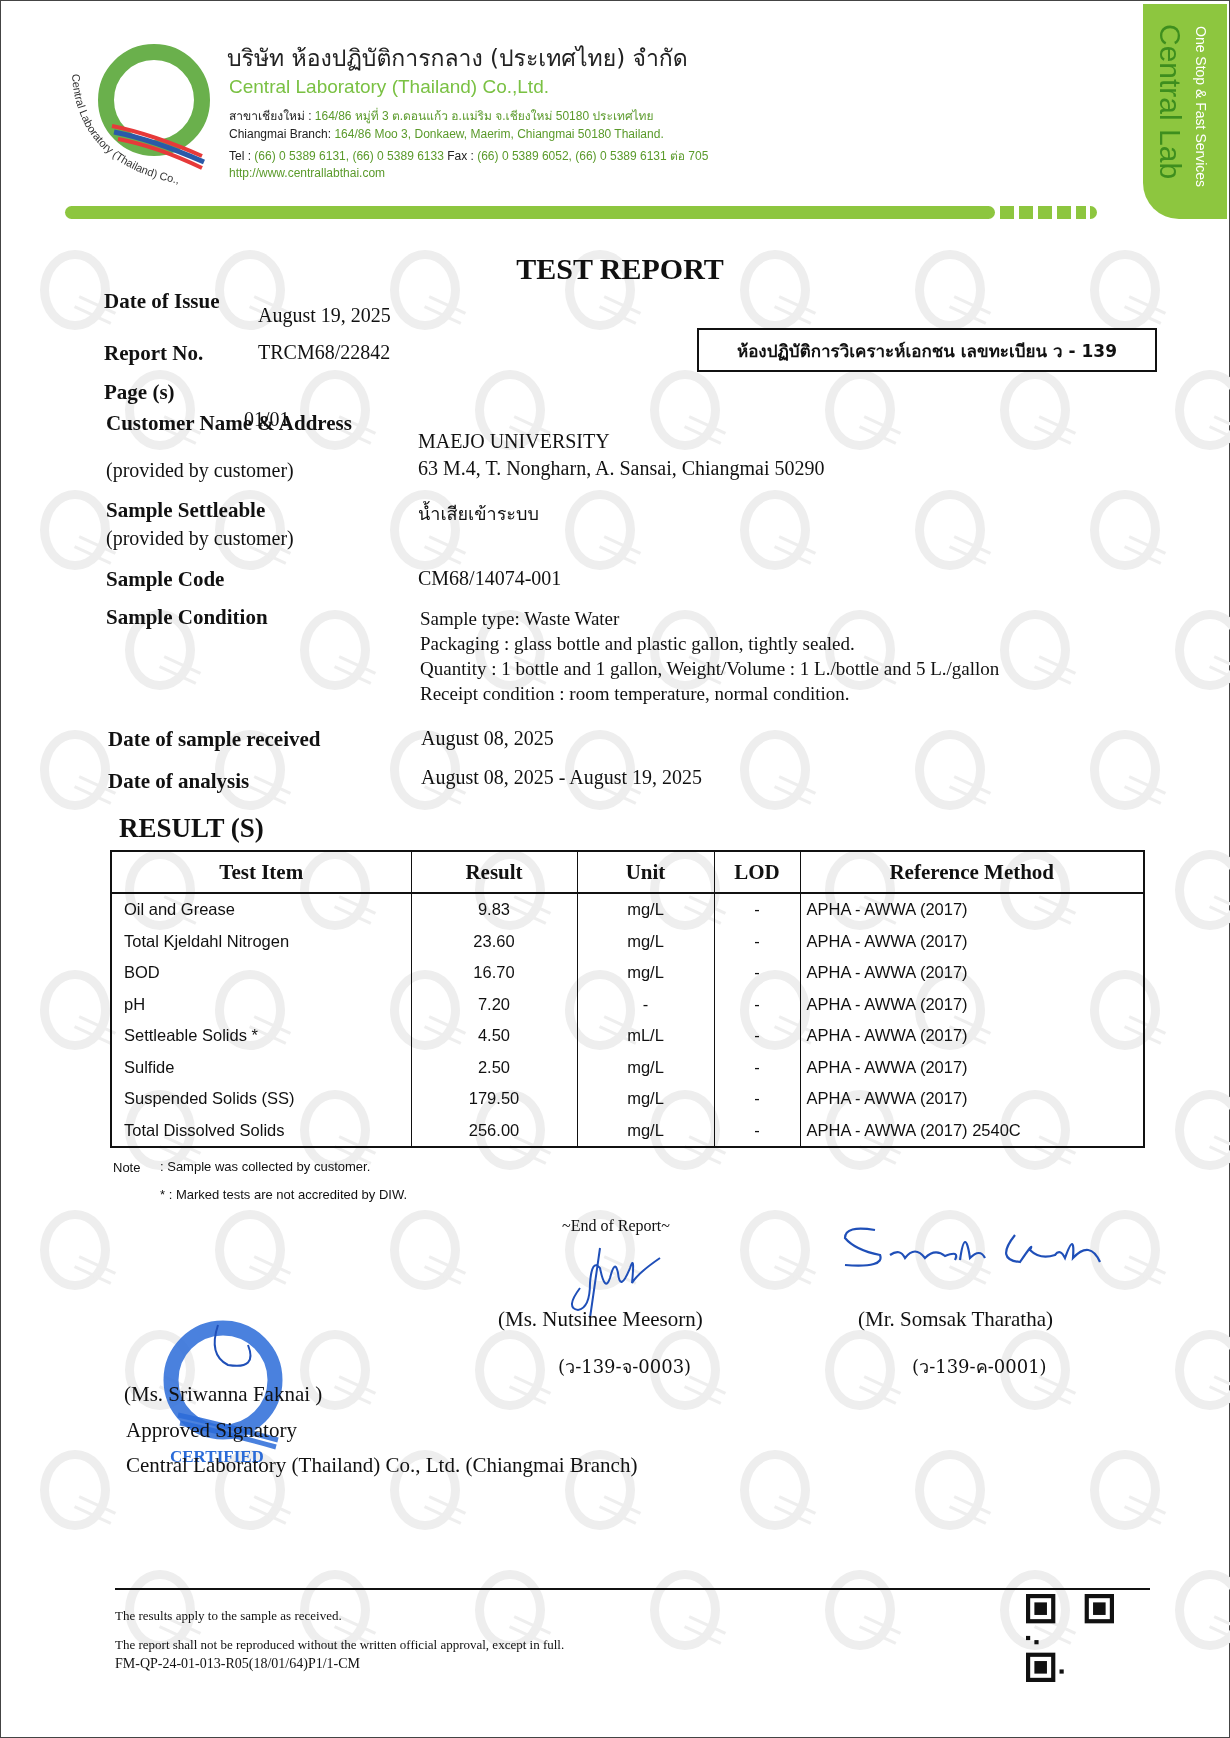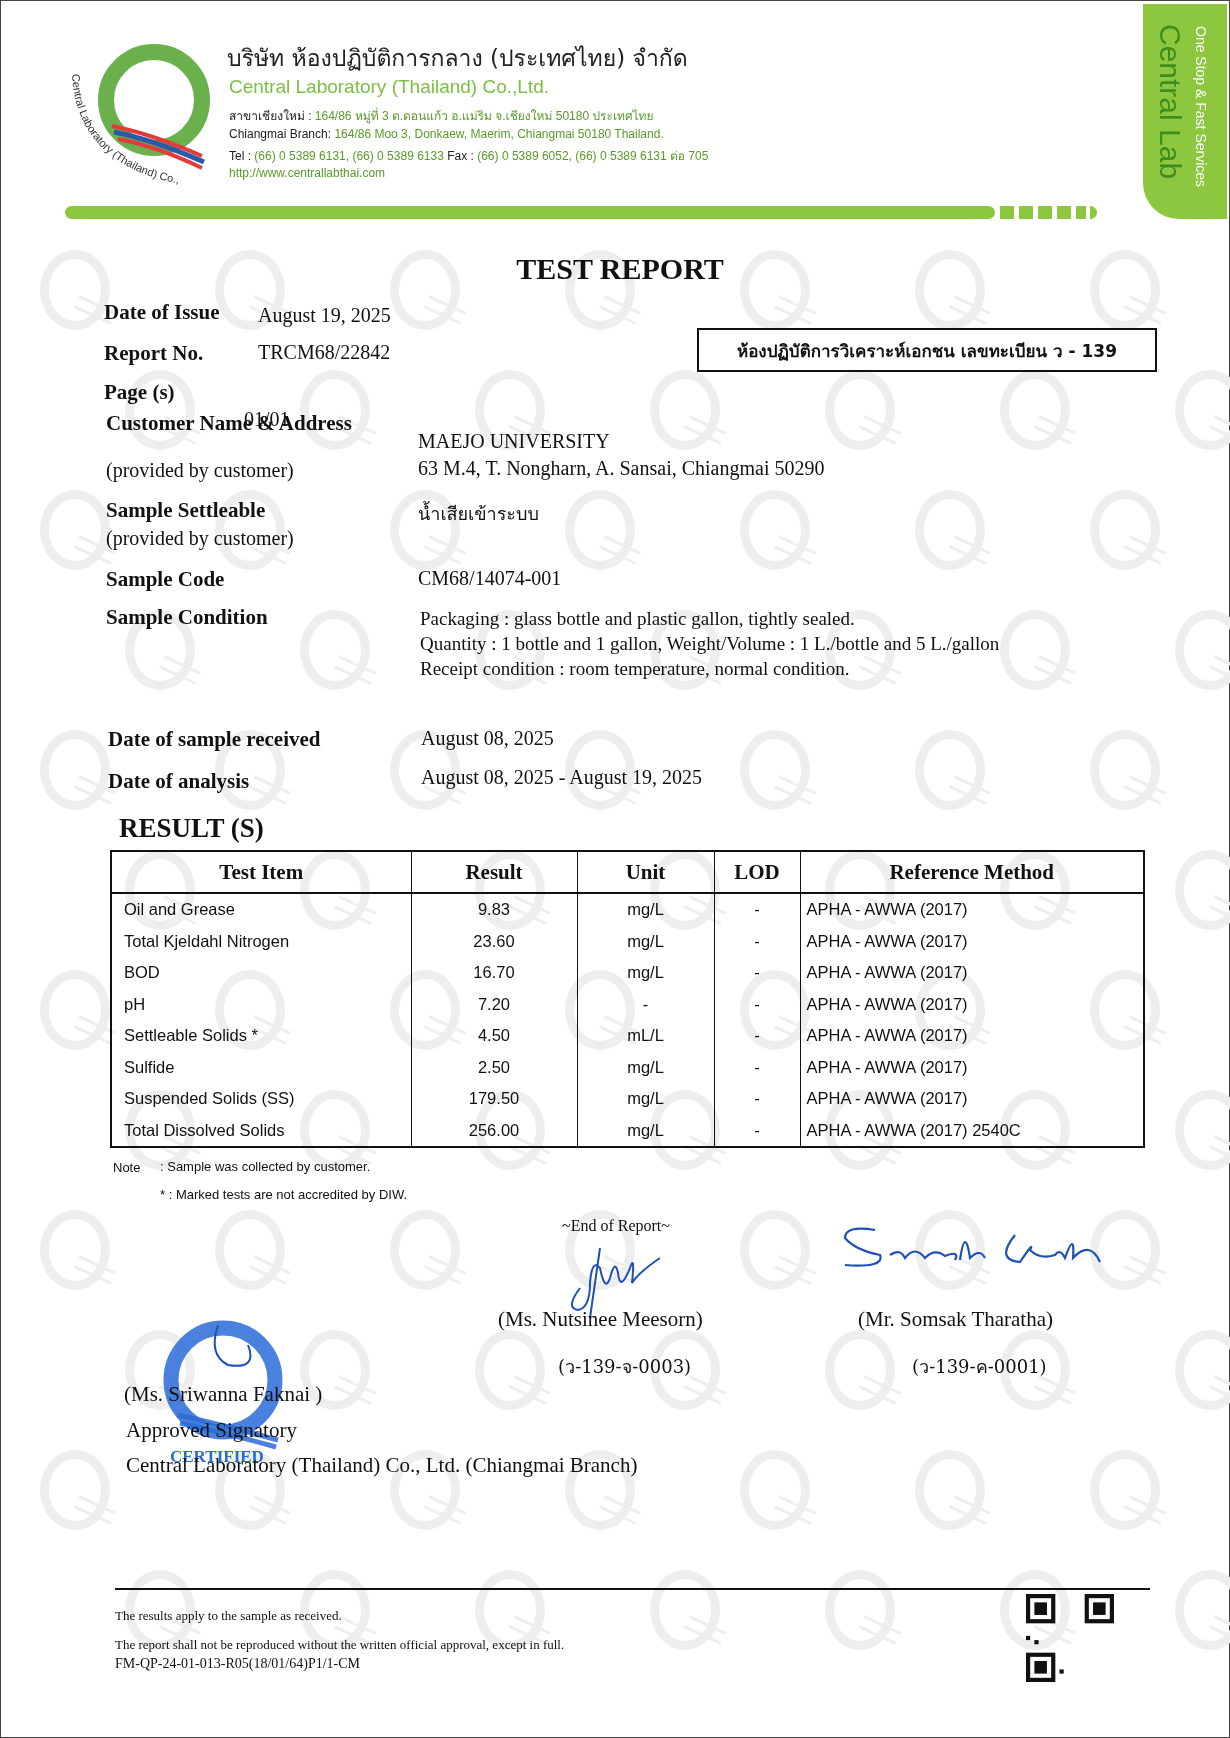--- a/index.html
+++ b/index.html
@@ -168,21 +168,21 @@
 <div class="green-bar"></div>
 <div class="green-dash" style="left:1000px"></div>
 <div class="green-dash" style="left:1019px"></div>
 <div class="green-dash" style="left:1038px"></div>
 <div class="green-dash" style="left:1057px"></div>
 <div class="green-dash" style="left:1076px; width:10px;"></div>
 <div class="green-dash" style="left:1090px; width:7px; border-radius:0 7px 7px 0;"></div>
 
 <div class="abs title">TEST REPORT</div>
 
-<div class="abs lbl" style="left:104px; top:300px;">Date of Issue</div>
+<div class="abs lbl" style="left:104px; top:289px;">Date of Issue</div>
 <div class="abs val" style="left:258px; top:304px;">August 19, 2025</div>
 <div class="abs lbl" style="left:104px; top:341px;">Report No.</div>
 <div class="abs val" style="left:258px; top:341px;">TRCM68/22842</div>
 <div class="abs lbl" style="left:104px; top:380px;">Page (s)</div>
 <div class="abs val" style="left:244px; top:380px;margin-top:28px;">01/01</div>
 <div class="reg-box">ห้องปฏิบัติการวิเคราะห์เอกชน เลขทะเบียน ว - 139</div>
 
 <div class="abs lbl" style="left:106px; top:411px;">Customer Name &amp; Address</div>
 <div class="abs sub" style="left:106px; top:459px;">(provided by customer)</div>
 <div class="abs val" style="left:418px; top:430px;">MAEJO UNIVERSITY</div>
@@ -190,20 +190,21 @@
 
 <div class="abs lbl" style="left:106px; top:498px;">Sample Settleable</div>
 <div class="abs sub" style="left:106px; top:527px;">(provided by customer)</div>
 <div class="abs" style="left:418px; top:499px; font-family:'DejaVu Sans',sans-serif; font-size:18px;">น้ำเสียเข้าระบบ</div>
 
 <div class="abs lbl" style="left:106px; top:567px;">Sample Code</div>
 <div class="abs val" style="left:418px; top:567px;">CM68/14074-001</div>
 
 <div class="abs lbl" style="left:106px; top:605px;">Sample Condition</div>
 <div class="abs cond" style="left:420px; top:606px;">
+  <div>Sample type: Waste Water</div>
   <div>Packaging : glass bottle and plastic gallon, tightly sealed.</div>
   <div>Quantity : 1 bottle and 1 gallon, Weight/Volume : 1 L./bottle and 5 L./gallon</div>
   <div>Receipt condition : room temperature, normal condition.</div>
 </div>
 
 <div class="abs lbl" style="left:108px; top:727px;">Date of sample received</div>
 <div class="abs val" style="left:421px; top:727px;">August 08, 2025</div>
 <div class="abs lbl" style="left:108px; top:769px;">Date of analysis</div>
 <div class="abs val" style="left:421px; top:766px;">August 08, 2025 - August 19, 2025</div>
 

